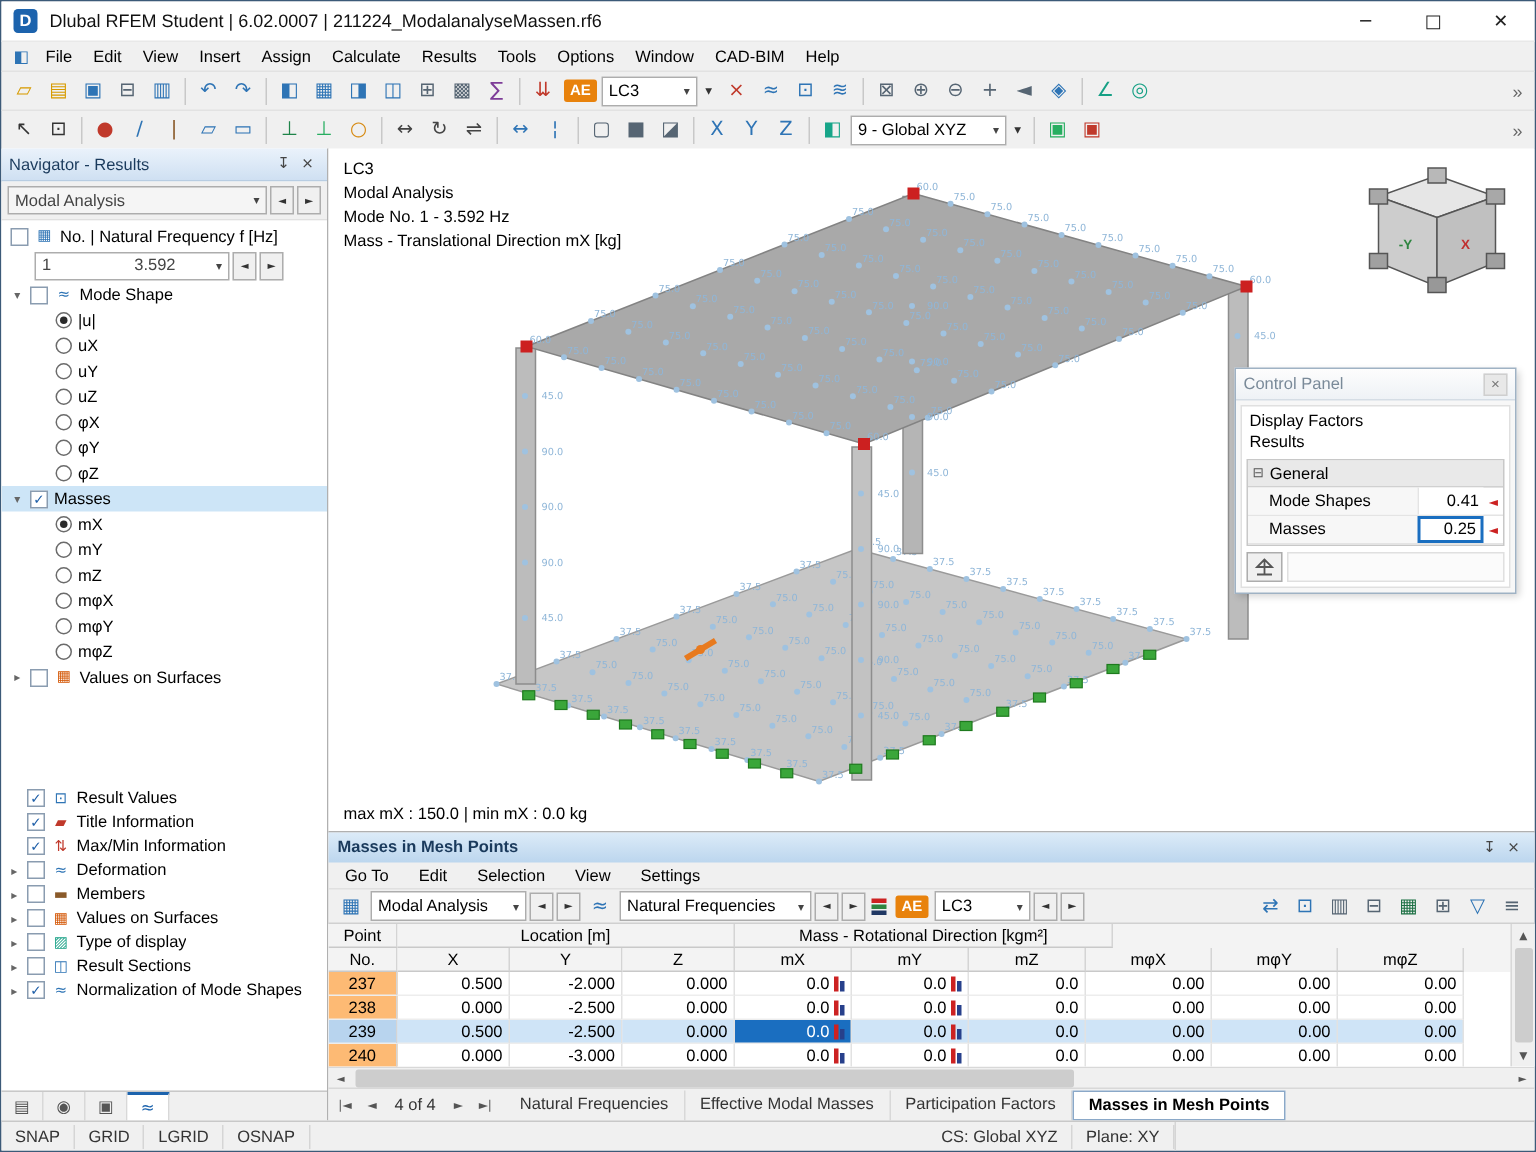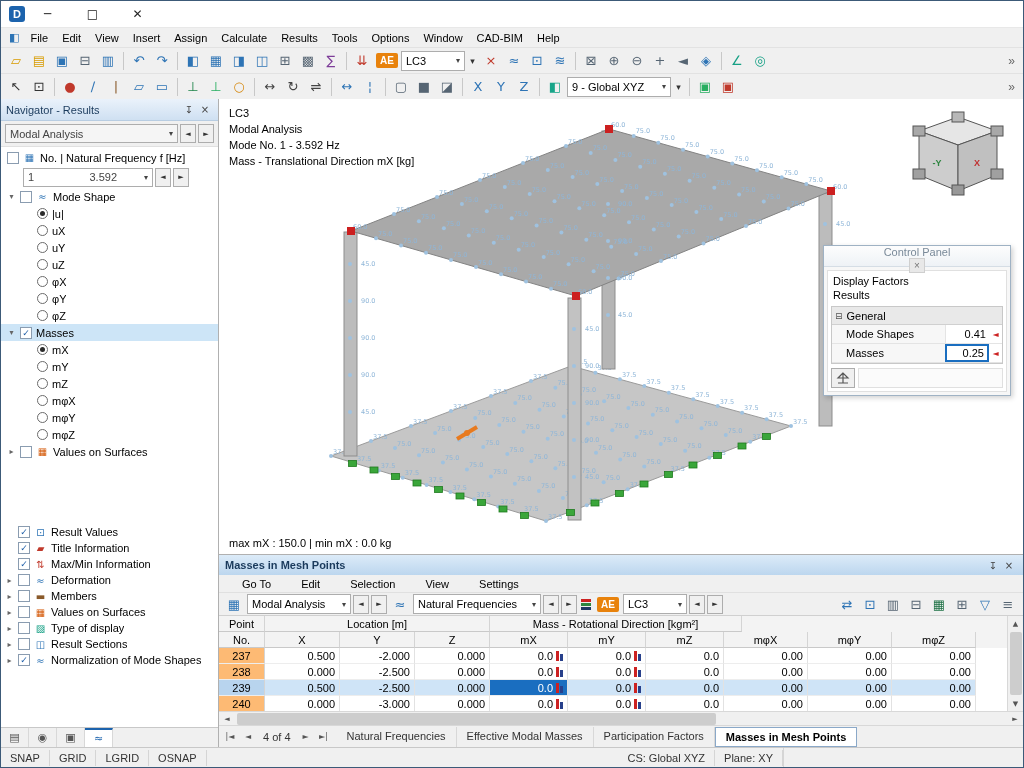--- a/index.html
+++ b/index.html
@@ -78,21 +78,21 @@
   .model-svg{position:absolute;left:0;top:0;width:100%;height:100%;}
   .vp-info{position:absolute;left:10px;top:6px;font-size:11px;line-height:16px;color:#000;}
   .vp-minmax{position:absolute;left:10px;bottom:5px;font-size:11px;color:#000;}
   .mesh-lbl{font-size:6.5px;fill:#8fb6d8;font-family:"DejaVu Sans",sans-serif;}
   .nav-cube{position:absolute;right:10px;top:12px;}
   .cube-lbl{font-size:9px;font-weight:bold;text-anchor:middle;font-family:"Liberation Sans",sans-serif;}
   
   .control-panel{position:absolute;right:12px;top:146px;width:188px;background:#f7f7f7;
     border:1px solid #9fb2c4;box-shadow:2px 2px 5px rgba(0,0,0,.18);font-size:11px;}
   .cp-titlebar{height:21px;display:flex;align-items:center;padding:0 5px;
-    background:linear-gradient(#fdfdfd,#eef2f6);border-bottom:1px solid #d5dde5;color:#7a8a99;flex-direction:column;}
+    background:linear-gradient(#fdfdfd,#eef2f6);border-bottom:1px solid #d5dde5;color:#7a8a99;}
   .cp-title{flex:1;}
   .cp-close{width:16px;height:15px;background:#e8e8e8;border:1px solid #cfcfcf;text-align:center;
     line-height:13px;font-size:10px;color:#777;}
   .cp-body{background:#fff;border:1px solid #e0e0e0;margin:3px;padding:3px;}
   .cp-line{padding:1px 2px;color:#000;}
   .cp-grid{border:1px solid #c8c8c8;margin-top:4px;}
   .cp-group-row{background:#e9e9e9;display:flex;align-items:center;gap:4px;height:18px;
     padding:0 3px;border-bottom:1px solid #d0d0d0;}
   .cp-collapse{font-size:9px;color:#555;font-family:"DejaVu Sans",sans-serif;}
   .cp-row{display:flex;align-items:center;height:19px;border-bottom:1px solid #e4e4e4;}
@@ -105,21 +105,21 @@
   .cp-scale-btn{width:24px;height:20px;border:1px solid #adadad;background:#f0f0f0;
     display:flex;align-items:center;justify-content:center;}
   .cp-bottom-rest{flex:1;height:20px;background:#fbfbfb;border:1px solid #e0e0e0;}
   
   .table-panel{height:193px;flex-shrink:0;display:flex;flex-direction:column;background:#f0f0f0;
     border-top:1px solid #b0b0b0;font-size:11px;}
   .tp-header{height:20px;background:linear-gradient(#dcebf8,#bcd6ee);display:flex;align-items:center;
     padding:0 6px;font-weight:bold;color:#1a3a5c;flex-shrink:0;}
   .tp-header .nav-hbtn{font-weight:normal;}
   .tp-title{flex:1;}
-  .tp-menu{height:17px;display:flex;align-items:center;gap:16px;padding-left:16px;flex-shrink:0;}
+  .tp-menu{height:17px;display:flex;align-items:center;gap:6px;padding-left:4px;flex-shrink:0;}
   .tp-menu .menu-item{padding:1px 7px;}
   .tp-toolbar{height:24px;display:flex;align-items:center;gap:2px;padding:0 4px;
     border-top:1px solid #e0e0e0;border-bottom:1px solid #d0d0d0;flex-shrink:0;}
   .tp-right{margin-left:auto;display:flex;gap:1px;}
   .lc-colors{display:inline-flex;flex-direction:column;gap:1px;margin:0 2px;}
   .lc-colors i{display:block;width:10px;height:3px;}
   .lc-c1{background:#cc2222;}.lc-c2{background:#2e8540;}.lc-c3{background:#203864;}
   
   .table-wrap{position:relative;flex:1;background:#fff;overflow:hidden;}
   .thead-row{display:flex;height:16px;background:#f3f3f3;}
@@ -165,20 +165,21 @@
   .sb-spacer{flex:1;}
   .sb-end{width:240px;border-left:1px solid #d5d5d5;height:100%;}
 </style>
 </head>
 <body>
 
 <div class="window">
 
   <div class="titlebar">
     <span class="app-icon">D</span>
+    <span class="title-text">Dlubal RFEM Student | 6.02.0007 | 211224_ModalanalyseMassen.rf6</span>
     <span class="win-btn">─</span>
     <span class="win-btn">□</span>
     <span class="win-btn">✕</span>
   </div>
 
   <div class="menubar">
     <span class="menu-icon">◧</span>
   <span class="menu-item">File</span>
       <span class="menu-item">Edit</span>
       <span class="menu-item">View</span>

